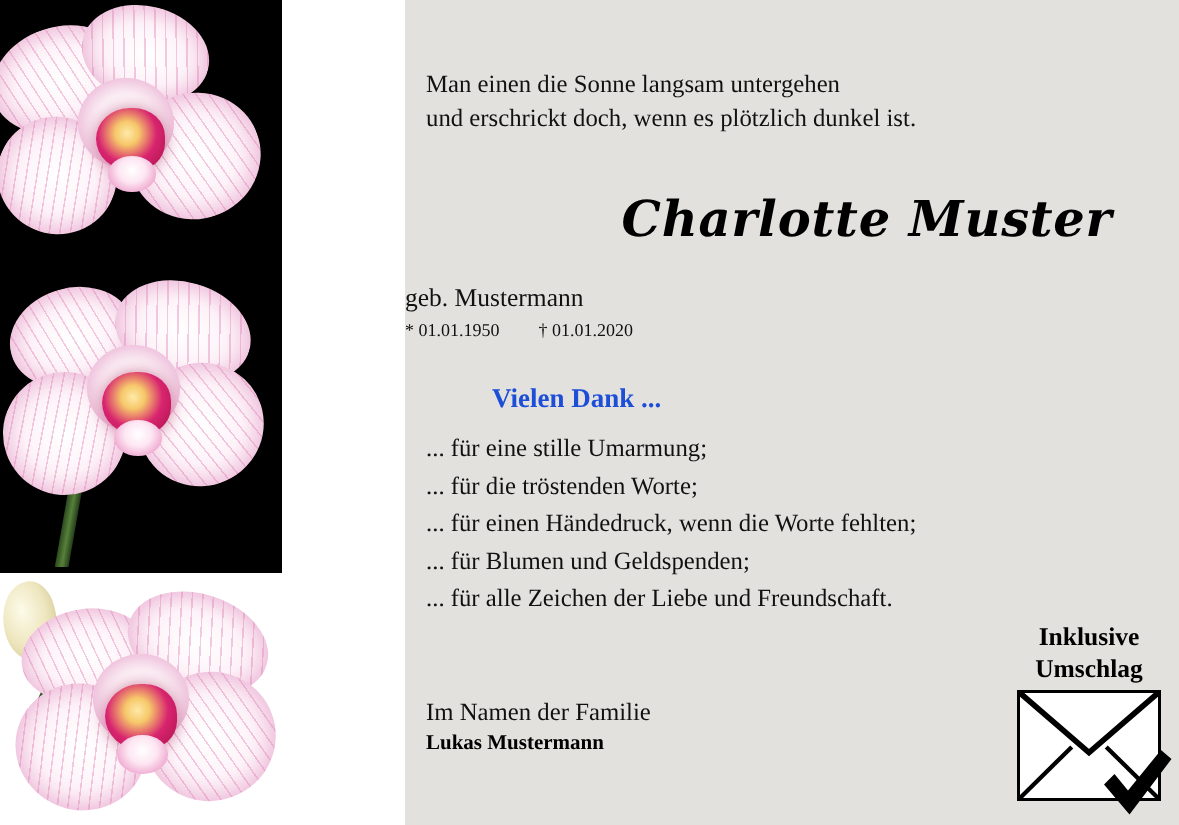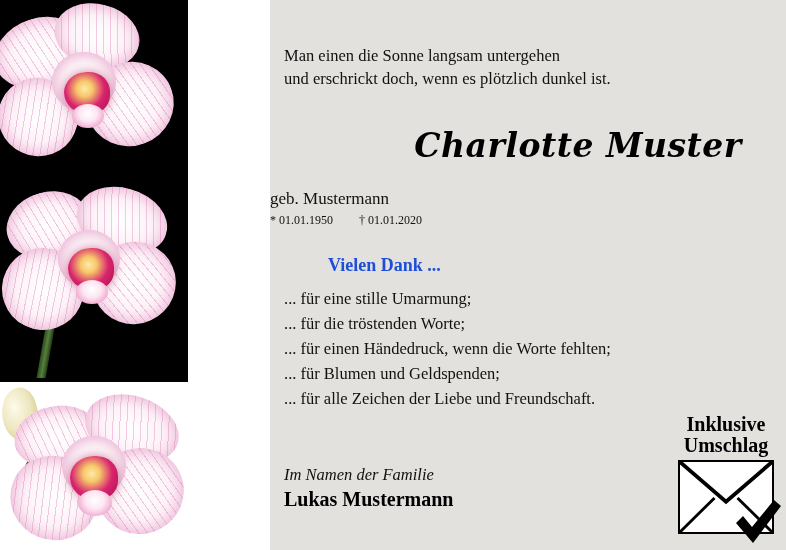--- a/index.html
+++ b/index.html
@@ -161,27 +161,26 @@
     color: #111111;
     white-space: pre-line;
   }
 
   .family-line {
     position: absolute;
     left: 14px;
     top: 465px;
     font-size: 16.5px;
     color: #111111;
-    font-style: italic;
   }
   .family-name {
     position: absolute;
     left: 14px;
     top: 488px;
-    font-size: 20px;
+    font-size: 14px;
     font-weight: bold;
     color: #000000;
   }
 
   
   .badge {
     position: absolute;
     left: 666px;
     top: 408px;
     width: 120px;
@@ -189,21 +188,21 @@
     background: #e3e1de;
   }
   .badge-title {
     position: absolute;
     left: 0;
     top: 6px;
     width: 120px;
     text-align: center;
     font-family: "Liberation Serif", serif;
     font-weight: bold;
-    font-size: 20px;
+    font-size: 17px;
     line-height: 21px;
     color: #000000;
     white-space: pre-line;
   }
   .badge-env {
     position: absolute;
     left: 12px;
     top: 52px;
     width: 96px;
     height: 74px;

